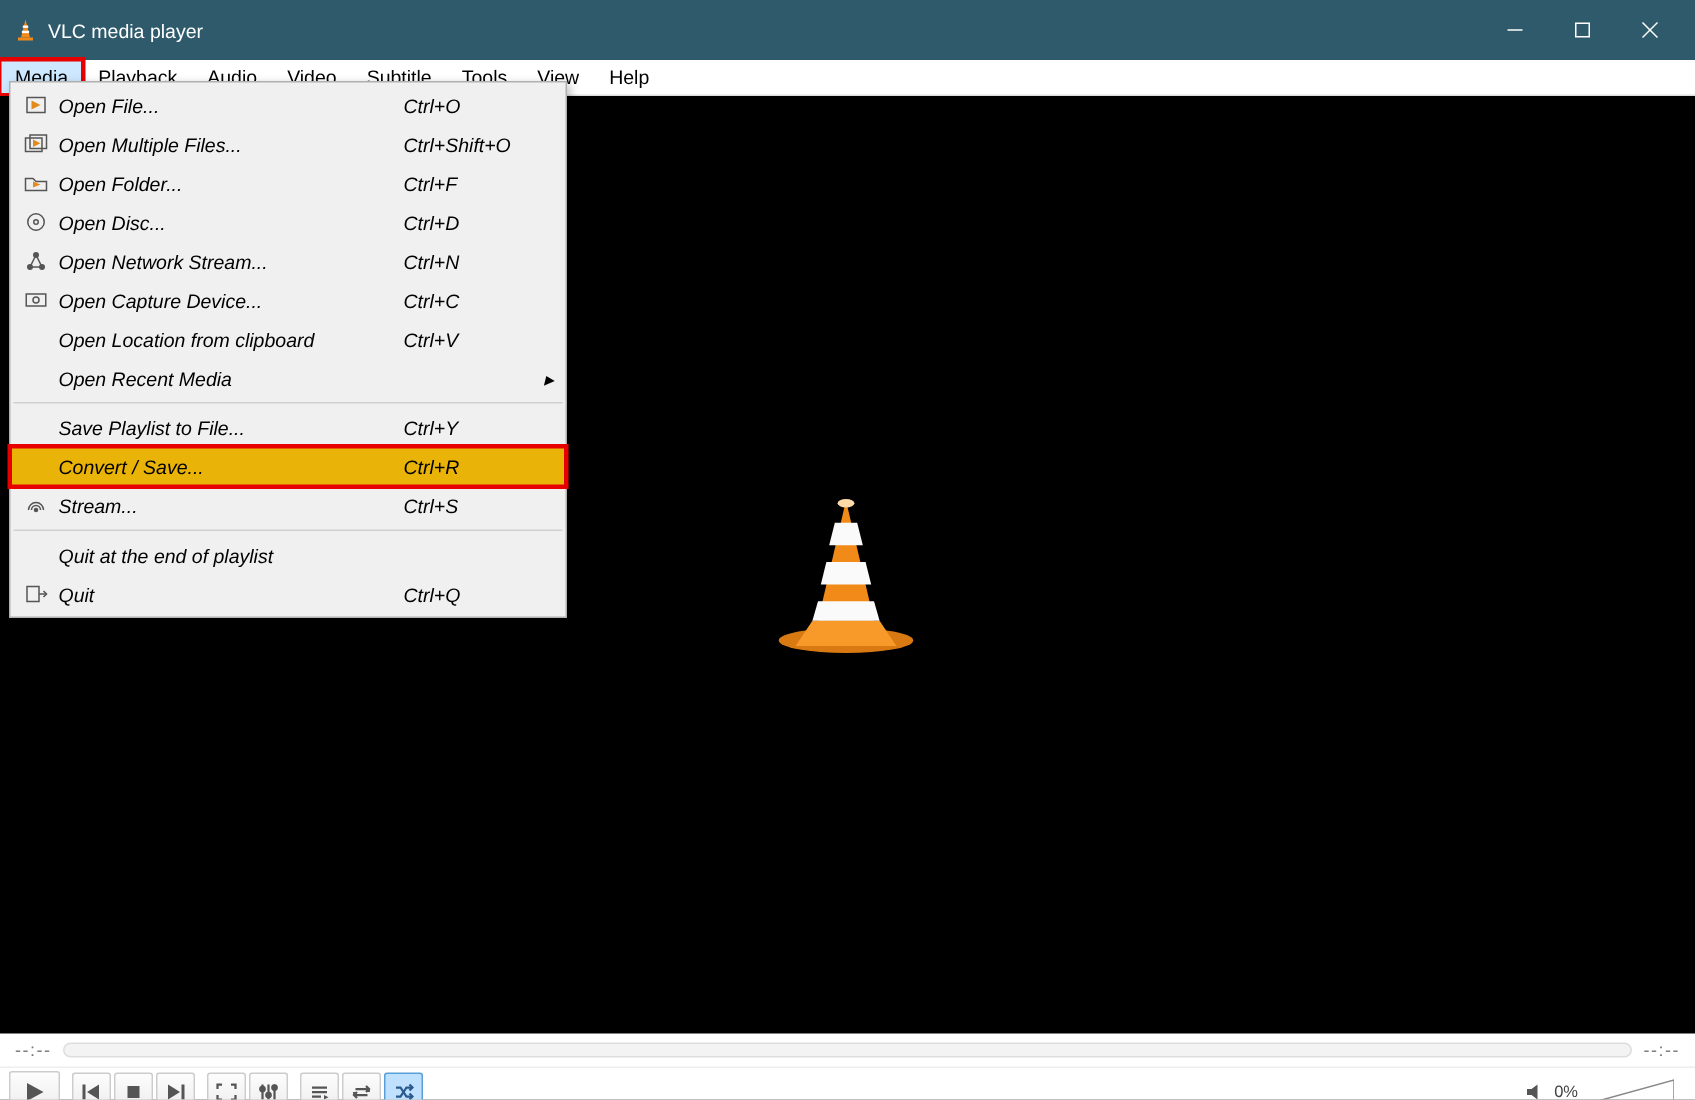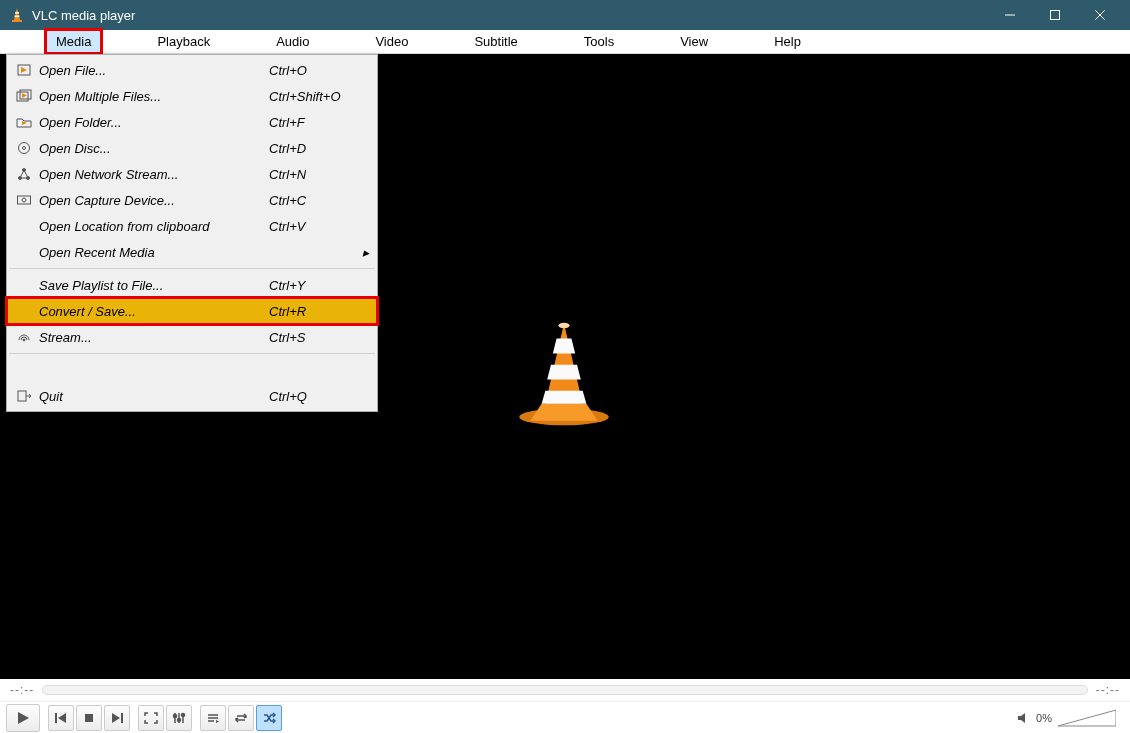--- a/index.html
+++ b/index.html
@@ -1,27 +1,27 @@
 <!DOCTYPE html>
 <html><head>
 <meta charset="utf-8">
 <style>
   * { box-sizing: border-box; margin: 0; padding: 0; font-family: "Segoe UI", Tahoma, sans-serif; font-size: 13px; }
   body { width: 1130px; height: 733px; overflow: hidden; background: #fff; }
 
   
-  .titlebar { height: 30px; background: #2e5a6c; color: #fff; display: flex; align-items: center; padding: 0 8px; }
+  .titlebar { height: 40px; background: #2e5a6c; color: #fff; display: flex; align-items: center; padding: 0 8px; }
   .titlebar .app-icon { width: 18px; height: 18px; margin-right: 6px; }
   .title-text { flex: 1; font-size: 13px; }
   .win-btn { width: 45px; height: 30px; display: flex; align-items: center; justify-content: center; color: #fff; }
   .win-btn svg { stroke: #fff; }
 
   
   .menubar { height: 24px; background: #fff; display: flex; align-items: stretch; border-bottom: 1px solid #ddd; }
-  .menu-item { padding: 0 10px; display: flex; align-items: center; cursor: default; margin-left: 46px; }
+  .menu-item { padding: 0 10px; display: flex; align-items: center; cursor: default; }
   .menu-item.highlighted { background: #cde8ff; outline: 3px solid #e60000; outline-offset: -1px; }
 
   
   .video-area { position: relative; background: #000; height: 625px; }
   .cone { position: absolute; left: 508px; top: 264px; width: 112px; height: 112px; }
 
   
   .dropdown { position: absolute; left: 6px; top: 54px; width: 372px; background: #f0f0f0; border: 1px solid #b0b0b0; box-shadow: 2px 2px 6px rgba(0,0,0,.25); padding: 2px 0; }
   .dd-item { height: 26px; display: flex; align-items: center; padding: 0 8px 0 6px; position: relative; font-style: italic; }
   .dd-item .dd-icon { width: 22px; height: 18px; display: flex; align-items: center; justify-content: center; flex: 0 0 22px; }
@@ -303,20 +303,21 @@
           <circle cx="8" cy="10" r="1" fill="#555"></circle>
         </svg>
       </span>
       <span class="dd-label">Stream...</span>
       <span class="dd-accel">Ctrl+S</span>
       <span class="dd-sub"></span>
     </div>
     <div class="dd-sep"></div>
     <div class="dd-item">
       <span class="dd-icon"></span>
+      <span class="dd-label">Quit at the end of playlist</span>
       <span class="dd-accel"></span>
       <span class="dd-sub"></span>
     </div>
     <div class="dd-item">
       <span class="dd-icon">
         <svg width="16" height="14" stroke="#555" stroke-width="1" fill="none">
           <rect x="2" y="2" width="8" height="10"></rect>
           <line x1="10" y1="7" x2="15" y2="7" stroke="#555"></line>
           <polyline points="13,5 15,7 13,9" stroke="#555"></polyline>
         </svg>

